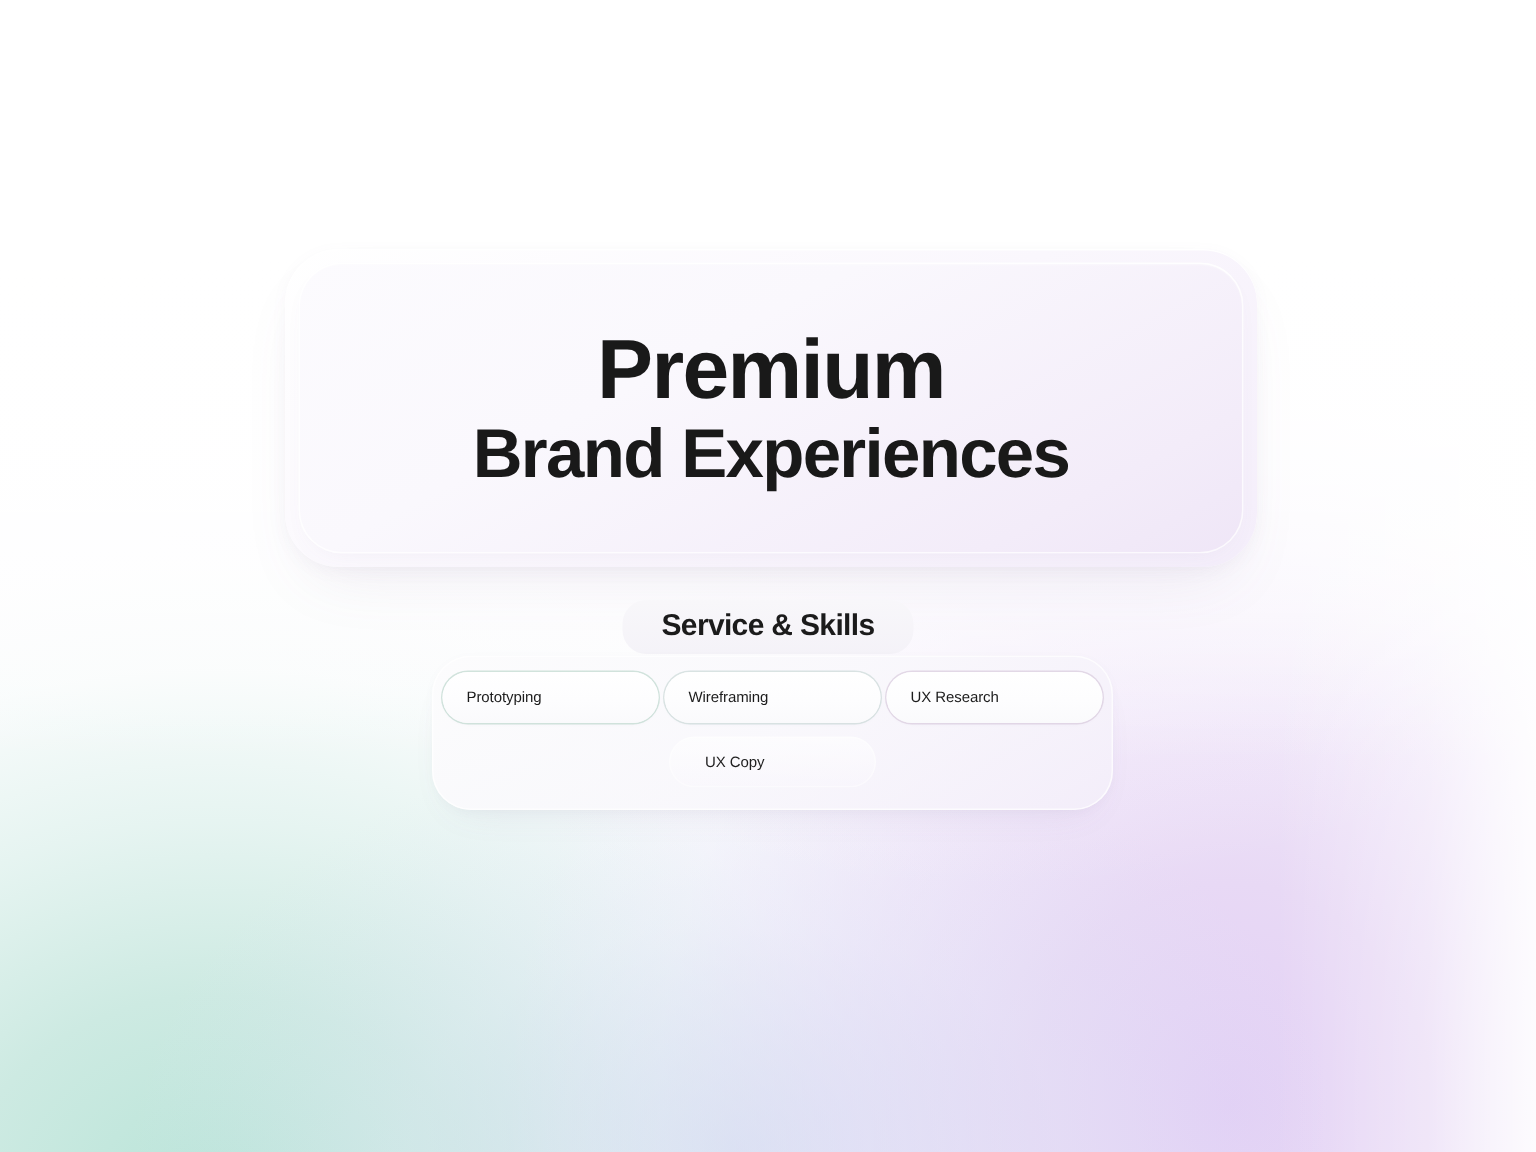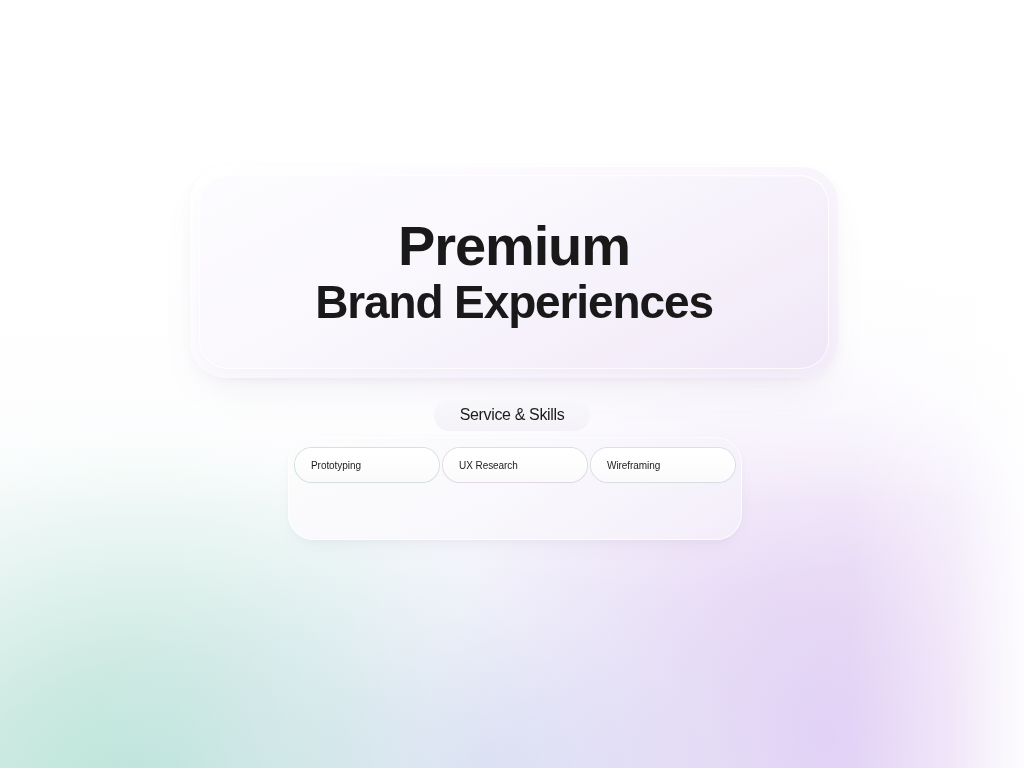--- a/index.html
+++ b/index.html
@@ -136,22 +136,22 @@
     display:flex;
     justify-content:center;
   }
   .section-label {
     display:inline-block;
     padding:5px 26px 7px;
     border-radius:16px;
     background:linear-gradient(to bottom,
       rgba(248,247,250,0.95), rgba(243,241,247,0.85));
     color:#1b1b1b;
-    font-size:16px;
-    font-weight:400;
+    font-size:20px;
+    font-weight:700;
     letter-spacing:-0.022em;
     line-height:1.2;
   }
 
   
   .skills-panel {
     position:absolute;
     left:288px;
     top:437px;
     width:454px;
@@ -258,22 +258,23 @@
   </div>
 
   <div class="section-label-wrap">
     <div class="section-label">Service &amp; Skills</div>
   </div>
 
   <div class="skills-panel">
 
     <div class="chip-row chip-row-1">
       <div class="chip chip-prototyping">Prototyping</div>
+      <div class="chip chip-wireframing">Wireframing</div>
       <div class="chip chip-uxresearch">UX Research</div>
-      <div class="chip chip-wireframing">Wireframing</div>
     </div>
 
     <div class="chip-row chip-row-2">
+      <div class="chip chip-uxcopy">UX Copy</div>
     </div>
 
   </div>
 
 </div>
 
 </body></html>

